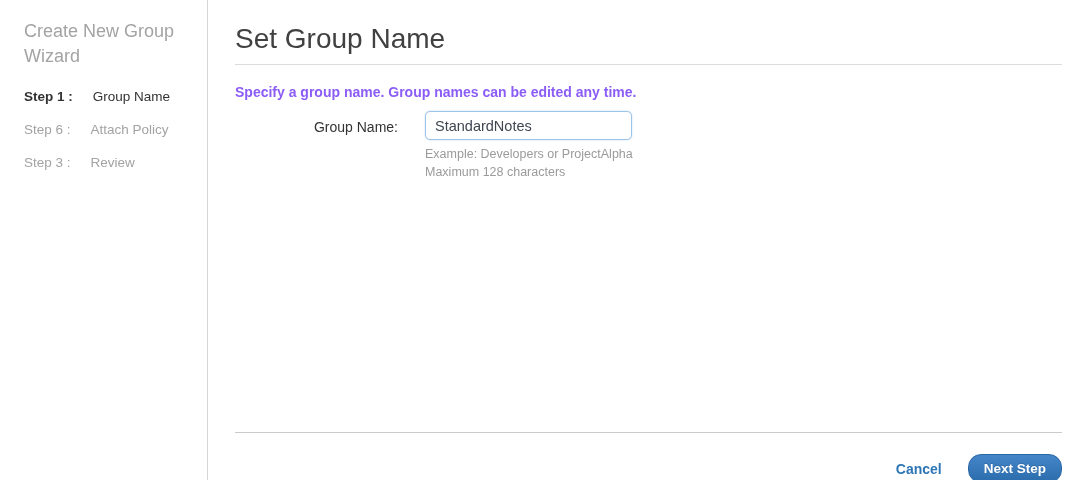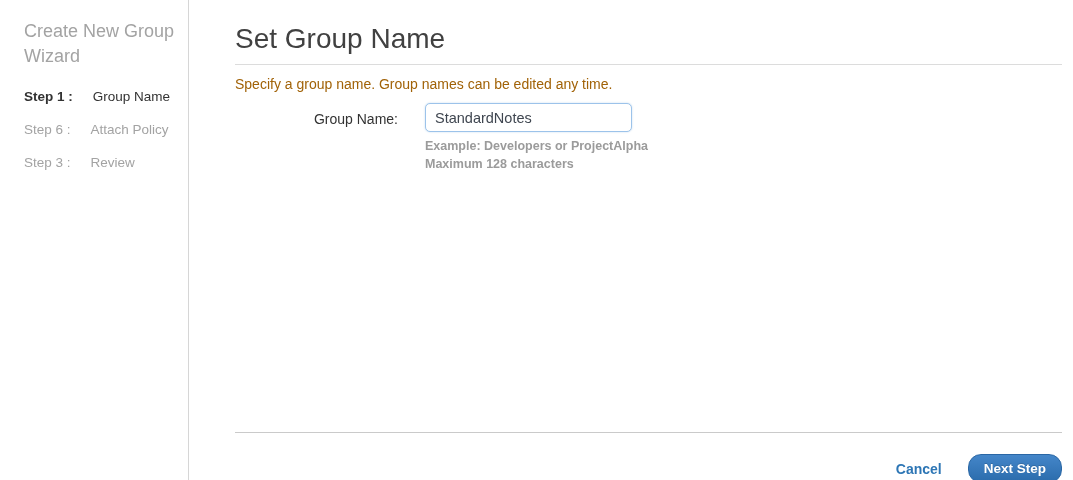--- a/index.html
+++ b/index.html
@@ -14,21 +14,21 @@
     width: 1073px;
     height: 480px;
     background: #ffffff;
     overflow: hidden;
   }
 
   
   .sidebar {
     position: absolute;
     left: 0; top: 0; bottom: 0;
-    width: 189px;
+    width: 208px;
     border-right: 1px solid #d6d6d6;
     padding: 19px 10px 0 24px;
   }
   .sidebar-title {
     margin: 0 0 20px 0;
     font-size: 18px;
     line-height: 25px;
     font-weight: 400;
     color: #a3a3a3;
   }
@@ -57,24 +57,25 @@
     line-height: 36px;
     font-weight: 400;
     color: #414141;
   }
   .title-divider {
     border: none;
     border-top: 1px solid #dcdcdc;
     margin: 7px 0 0 0;
   }
   .description {
-    margin: 11px 0 0 0;
+    margin: 19px 0 0 0;
     font-size: 14px;
     line-height: 17px;
-    color: #a16207;
+    color: #8b5cf6;
+    font-weight: bold;
   }
 
   .form-row {
     display: flex;
     margin-top: 10px;
   }
   .form-label {
     width: 163px;
     text-align: right;
     font-size: 14px;
@@ -96,21 +97,20 @@
     font-family: "Liberation Sans", sans-serif;
     outline: none;
     box-shadow: 0 0 2px rgba(120, 170, 220, 0.45);
     background: #ffffff;
   }
   .help-text {
     margin-top: 5px;
     font-size: 12.5px;
     line-height: 18px;
     color: #9b9b9b;
-    font-weight: bold;
   }
 
   
   .footer-divider {
     position: absolute;
     left: 0; right: 0;
     top: 424px;
     border: none;
     border-top: 1px solid #cacaca;
     margin: 0;

